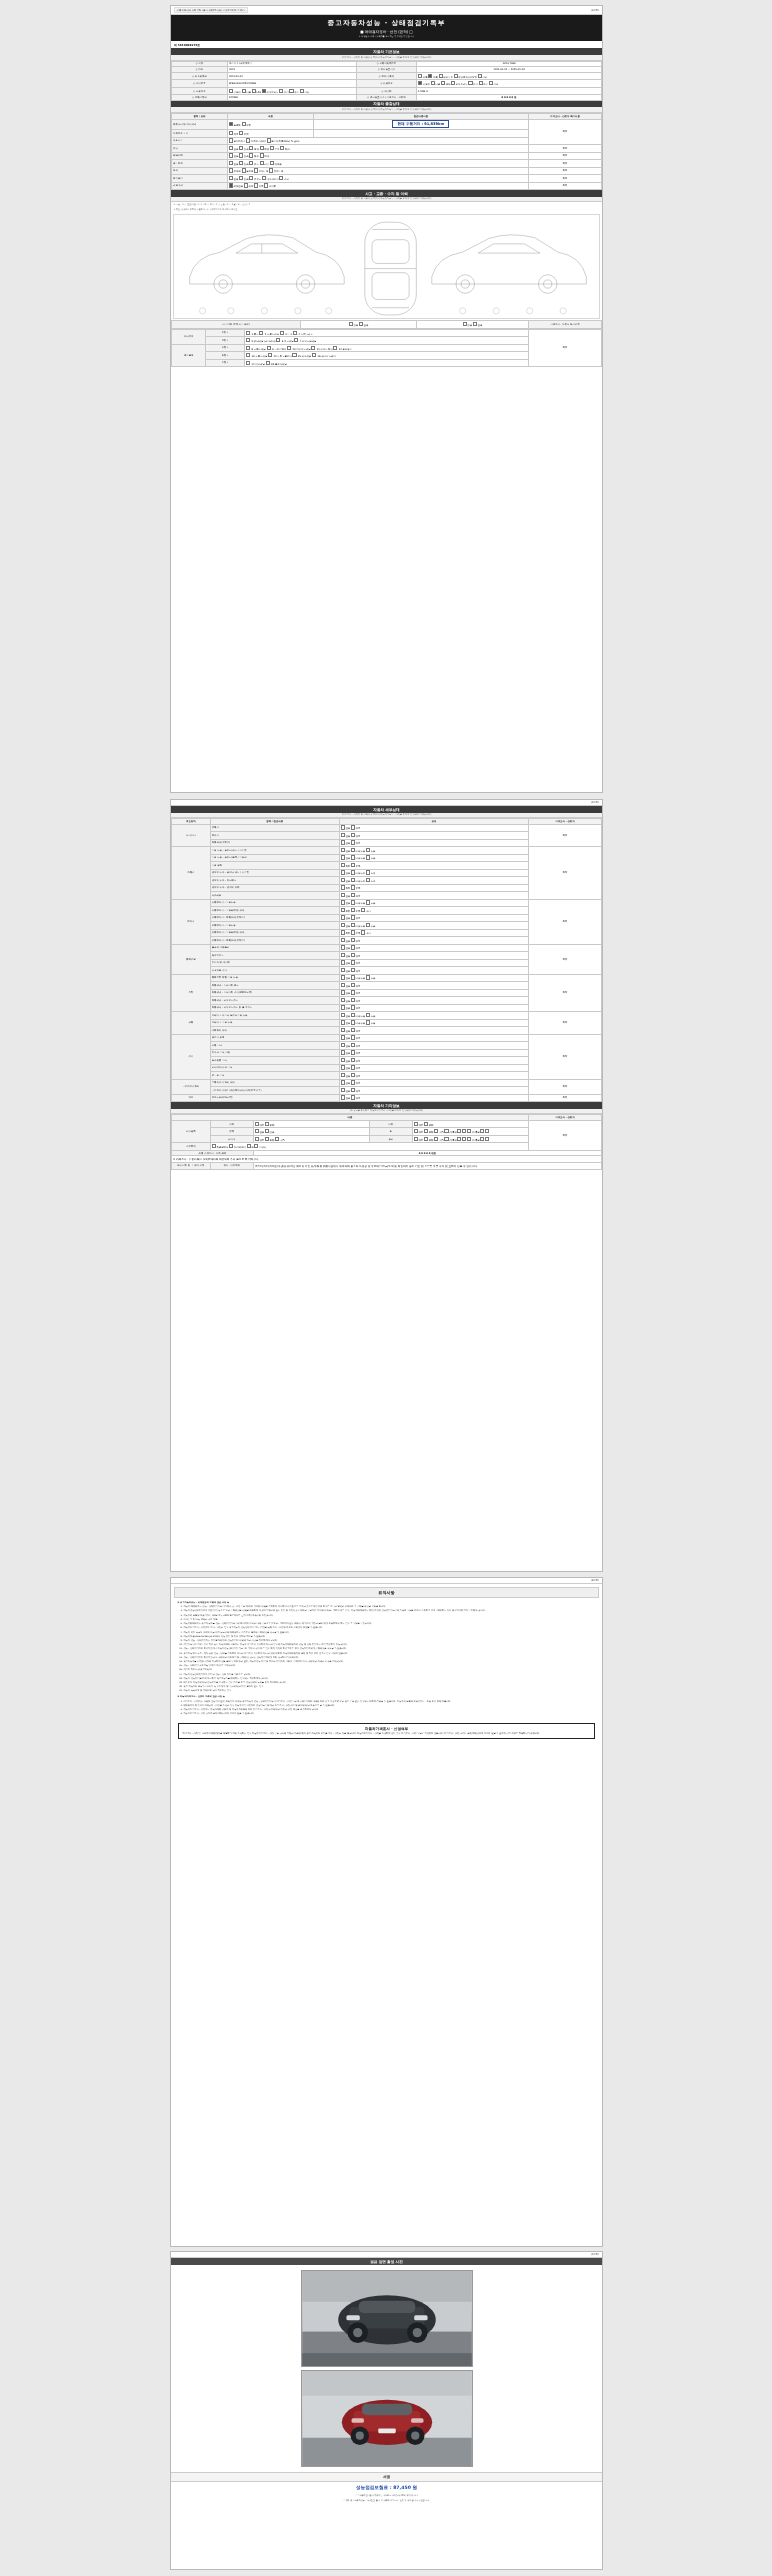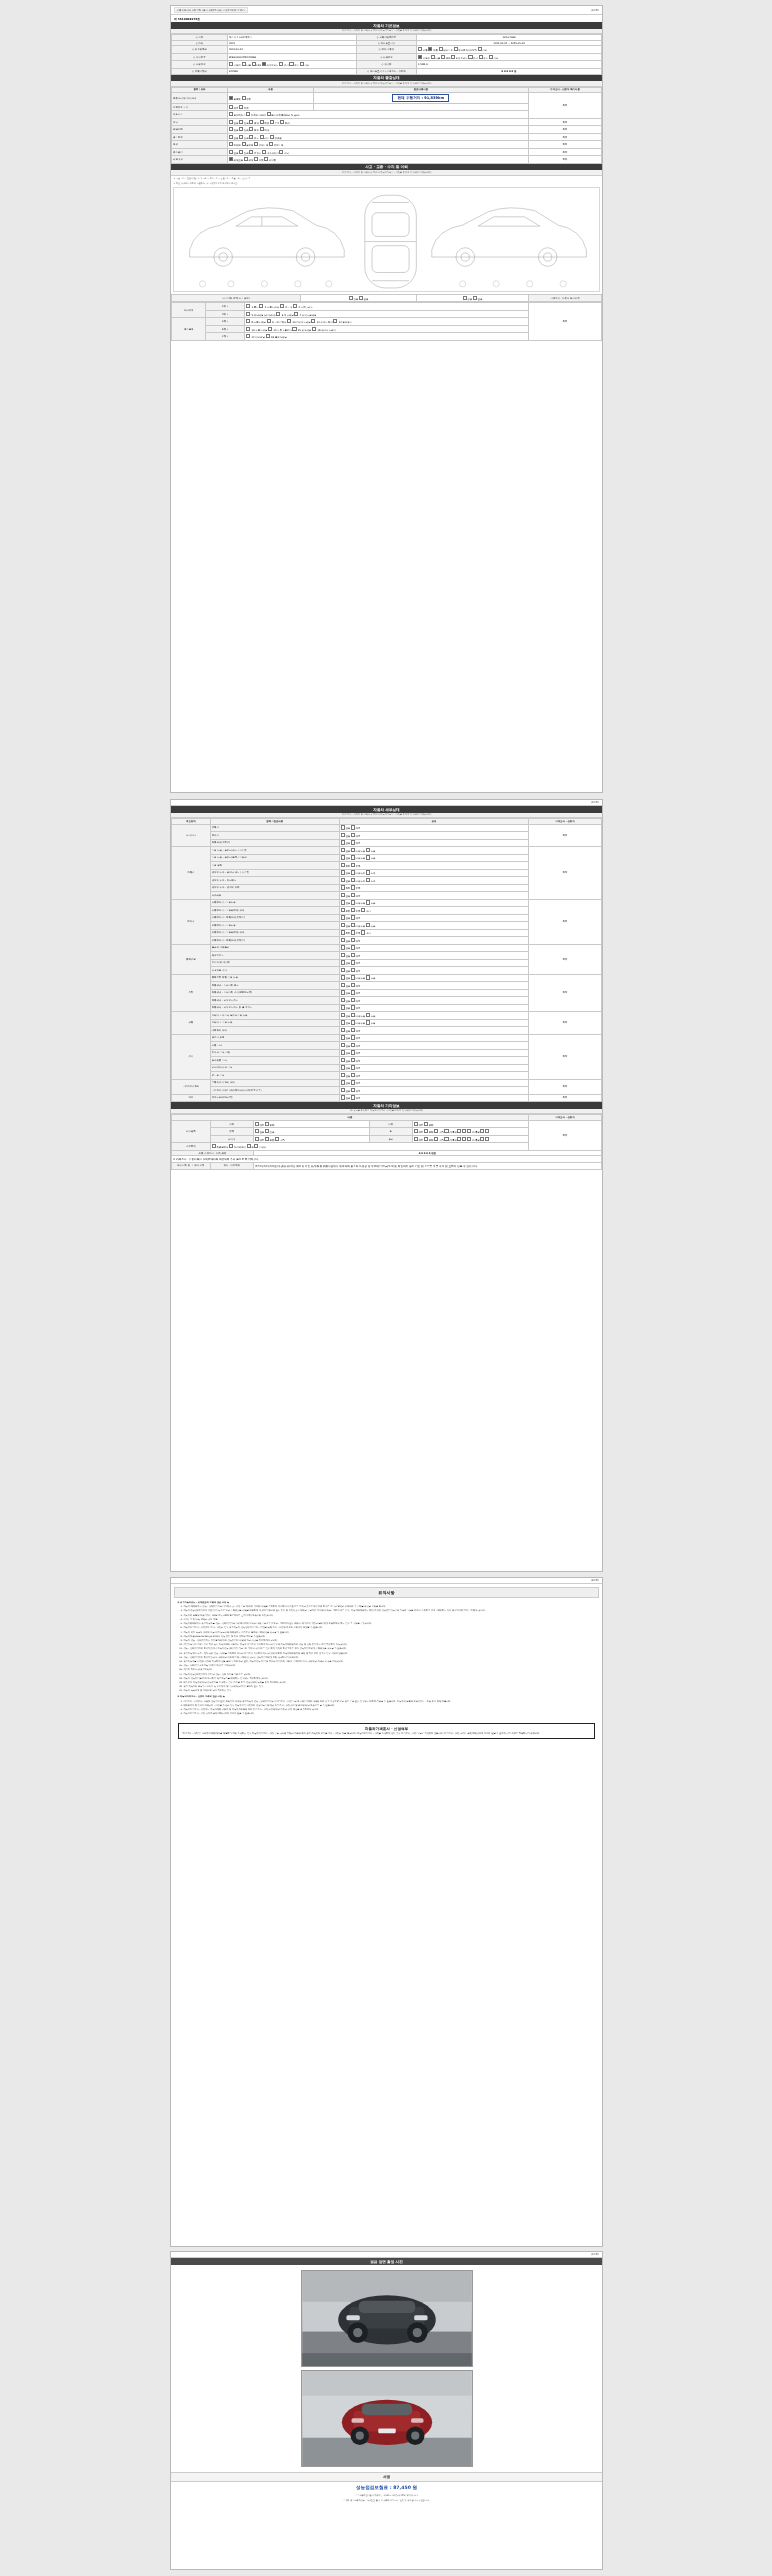--- a/index.html
+++ b/index.html
@@ -63,20 +63,25 @@
 <body>
 
 <div class="page">
 
   <div class="sheet sheet-1">
     <div class="hdr-strip">
       <span class="left">자동차관리법 시행규칙 [별지 제82호서식] &lt;개정 2021.7.15.&gt;</span>
       <span>(1/4쪽)</span>
     </div>
 
+    <div class="title-band">
+      <div class="t1">중고자동차성능 · 상태점검기록부</div>
+      <div class="t2">■ 매매용자동차 · 선정 (면적)  □</div>
+      <div class="t3">※ 매매업자가 중고자동차를 매도하는 경우에만 작성합니다.</div>
+    </div>
 
     <div class="docno">제 5610002976호</div>
 
     <div class="secbar">자동차 기본정보</div>
     <div class="secsub">(가격조사 · 산정자 및 책임사항 확인시 자동차기록부 · 산정을 받아도 경우에만 기재합니다)</div>
     <table class="grid">
       <colgroup>
           <col style="width:13%">
           <col style="width:30%">
           <col style="width:14%">

